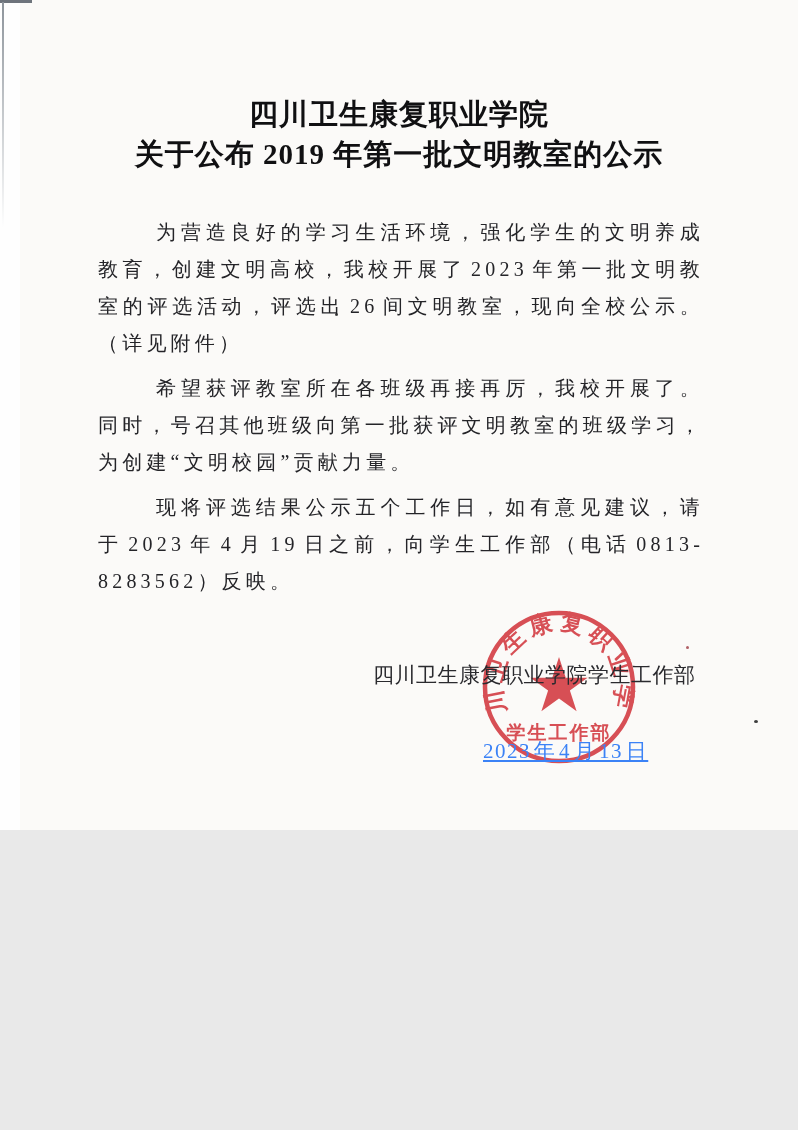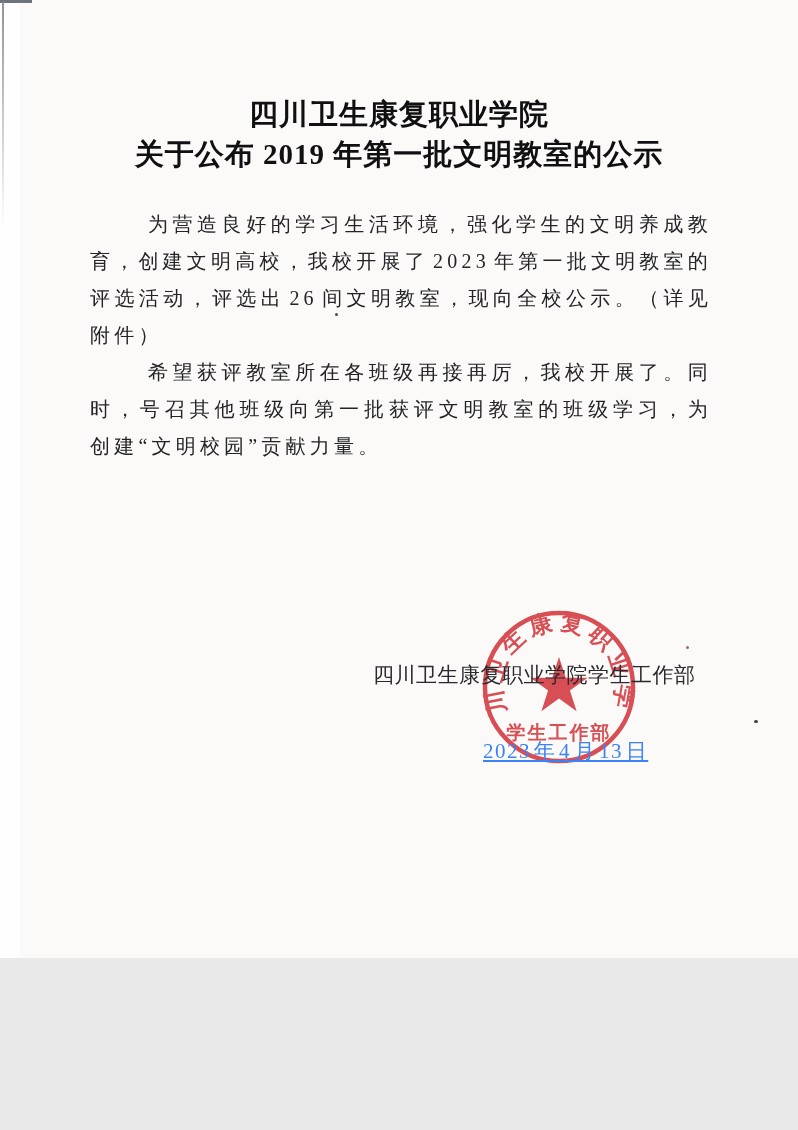--- a/index.html
+++ b/index.html
@@ -3,21 +3,21 @@
 <meta charset="utf-8">
 <style>
   html, body {
     margin: 0;
     padding: 0;
     background: #e9e9e9;
   }
   .page {
     position: relative;
     width: 798px;
-    height: 958px;
+    height: 830px;
     background: #fbfaf8;
     overflow: hidden;
     font-family: "Liberation Serif", "DejaVu Serif", serif;
     color: #242428;
   }
   
   .scan-strip-left {
     position: absolute;
     left: 0; top: 0;
     width: 20px; height: 100%;
@@ -60,21 +60,21 @@
     position: absolute;
     top: 206px;
     left: 90px;
     width: 622px;
     font-size: 20px;
     line-height: 37px;
     text-align: justify;
     z-index: 2;
   }
   .body-block p {
-    margin: 0;
+    margin: 8px;
     text-indent: 58px;
     letter-spacing: 4.2px;
     word-spacing: -5px;
   }
   .signature-line {
     position: absolute;
     top: 661px;
     left: 373px;
     width: 325px;
     font-size: 21px;
@@ -136,20 +136,21 @@
   <div class="speck speck-3"></div>
 
   <div class="title-block">
     <div>四川卫生康复职业学院</div>
     <div>关于公布 2019 年第一批文明教室的公示</div>
   </div>
 
   <div class="body-block">
     <p>为营造良好的学习生活环境，强化学生的文明养成教育，创建文明高校，我校开展了 2023 年第一批文明教室的评选活动，评选出 26 间文明教室，现向全校公示。（详见附件）</p>
     <p>希望获评教室所在各班级再接再厉，我校开展了。同时，号召其他班级向第一批获评文明教室的班级学习，为创建“文明校园”贡献力量。</p>
+    <p>现将评选结果公示五个工作日，如有意见建议，请于 2023 年 4 月 19 日之前，向学生工作部（电话 0813-8283562）反映。</p>
   </div>
 
   <div class="signature-line">四川卫生康复职业学院学生工作部</div>
   <div class="date-line">2023 年 4 月 13 日</div>
 
   <div class="stamp">
     <svg viewBox="-85 -85 170 170">
       <circle cx="0" cy="0" r="74" fill="none" stroke-width="4.5" stroke="#d6383f"></circle>
       <path id="seal-arc-path" d="M -51.66 24.09 A 57 57 0 1 1 51.66 24.09" fill="none"></path>
       <text class="arc-text" fill="#d6383f">

